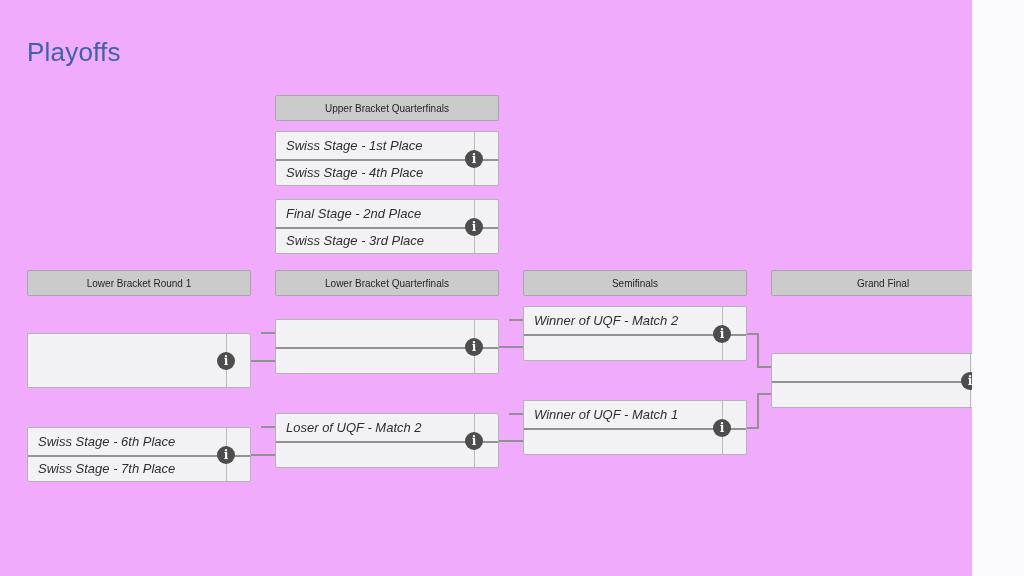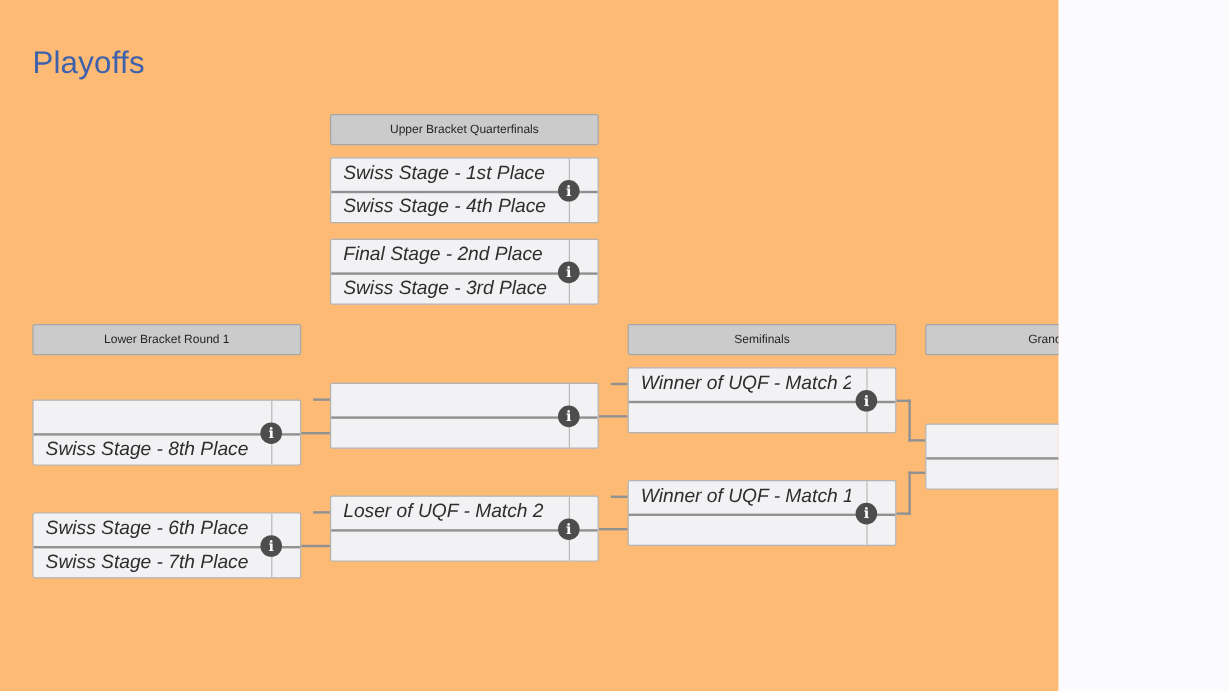--- a/index.html
+++ b/index.html
@@ -1,48 +1,49 @@
 <!DOCTYPE html>
 <html><head>
 <meta charset="utf-8">
 <style>
   html,body{margin:0;padding:0;background:#fbfbfd;}
-  #stage{position:relative;width:882px;height:576px;background:#fdba74;overflow:hidden;
+  #stage{position:relative;width:972px;height:576px;background:#f0abfc;overflow:hidden;
          font-family:"Liberation Sans","DejaVu Sans",sans-serif;}
   .page-title{position:absolute;left:27px;top:37px;font-size:26px;font-weight:400;
               color:#3e61ab;letter-spacing:0.2px;}
   .round-header{position:absolute;width:224px;height:26px;background:#cbcbcb;
                 border:1px solid #a6a6a6;border-radius:2px;box-sizing:border-box;
                 display:flex;align-items:center;justify-content:center;
                 font-size:10px;color:#252525;}
   .match{position:absolute;width:224px;height:55px;background:#f2f2f4;
          border:1px solid #b3b3b3;border-radius:2px;box-sizing:border-box;}
   .row{position:absolute;left:0;right:0;height:50%;box-sizing:border-box;
        display:flex;align-items:center;}
   .row-top{top:0;}
   .row-bottom{bottom:0;border-top:2px solid #919191;}
-  .slot-text{padding-left:10px;font-size:16px;font-style:italic;color:#2e2e2e;
+  .slot-text{padding-left:10px;font-size:13px;font-style:italic;color:#2e2e2e;
              white-space:nowrap;overflow:hidden;max-width:175px;}
   .vcol{position:absolute;top:0;bottom:0;right:23px;width:1px;background:#b9b9b9;}
   .info{position:absolute;right:15px;top:50%;transform:translateY(-50%);
         width:18px;height:18px;border-radius:50%;background:#4d4d4d;color:#ffffff;
         display:flex;align-items:center;justify-content:center;
         font-family:"DejaVu Serif",serif;font-weight:700;font-size:12px;
         line-height:1;z-index:2;cursor:pointer;}
   .conn{position:absolute;background:#919191;}
 </style>
 </head>
 <body>
 
 <div id="stage">
 
   <div class="page-title">Playoffs</div>
 
   <div class="round-header" style="left:275px;top:95px">Upper Bracket Quarterfinals</div>
   <div class="round-header" style="left:27px;top:270px">Lower Bracket Round 1</div>
+  <div class="round-header" style="left:275px;top:270px">Lower Bracket Quarterfinals</div>
   <div class="round-header" style="left:523px;top:270px">Semifinals</div>
   <div class="round-header" style="left:771px;top:270px">Grand Final</div>
 
   <div class="conn" style="left:251px;top:360px;width:24px;height:2px"></div>
   <div class="conn" style="left:261px;top:332px;width:14px;height:2px"></div>
   <div class="conn" style="left:251px;top:454px;width:24px;height:2px"></div>
   <div class="conn" style="left:261px;top:426px;width:14px;height:2px"></div>
   <div class="conn" style="left:499px;top:346px;width:24px;height:2px"></div>
   <div class="conn" style="left:509px;top:319px;width:14px;height:2px"></div>
   <div class="conn" style="left:499px;top:440px;width:24px;height:2px"></div>
@@ -70,23 +71,20 @@
       <span class="slot-text">Final Stage - 2nd Place</span>
     </div>
     <div class="row row-bottom">
       <span class="slot-text">Swiss Stage - 3rd Place</span>
     </div>
     <div class="vcol"></div>
     <div class="info">i</div>
   </div>
 
   <div class="match" style="left:27px;top:333px">
-    <div class="row row-bottom">
-      <span class="slot-text">Swiss Stage - 8th Place</span>
-    </div>
     <div class="vcol"></div>
     <div class="info">i</div>
   </div>
 
   <div class="match" style="left:27px;top:427px">
     <div class="row row-top">
       <span class="slot-text">Swiss Stage - 6th Place</span>
     </div>
     <div class="row row-bottom">
       <span class="slot-text">Swiss Stage - 7th Place</span>

